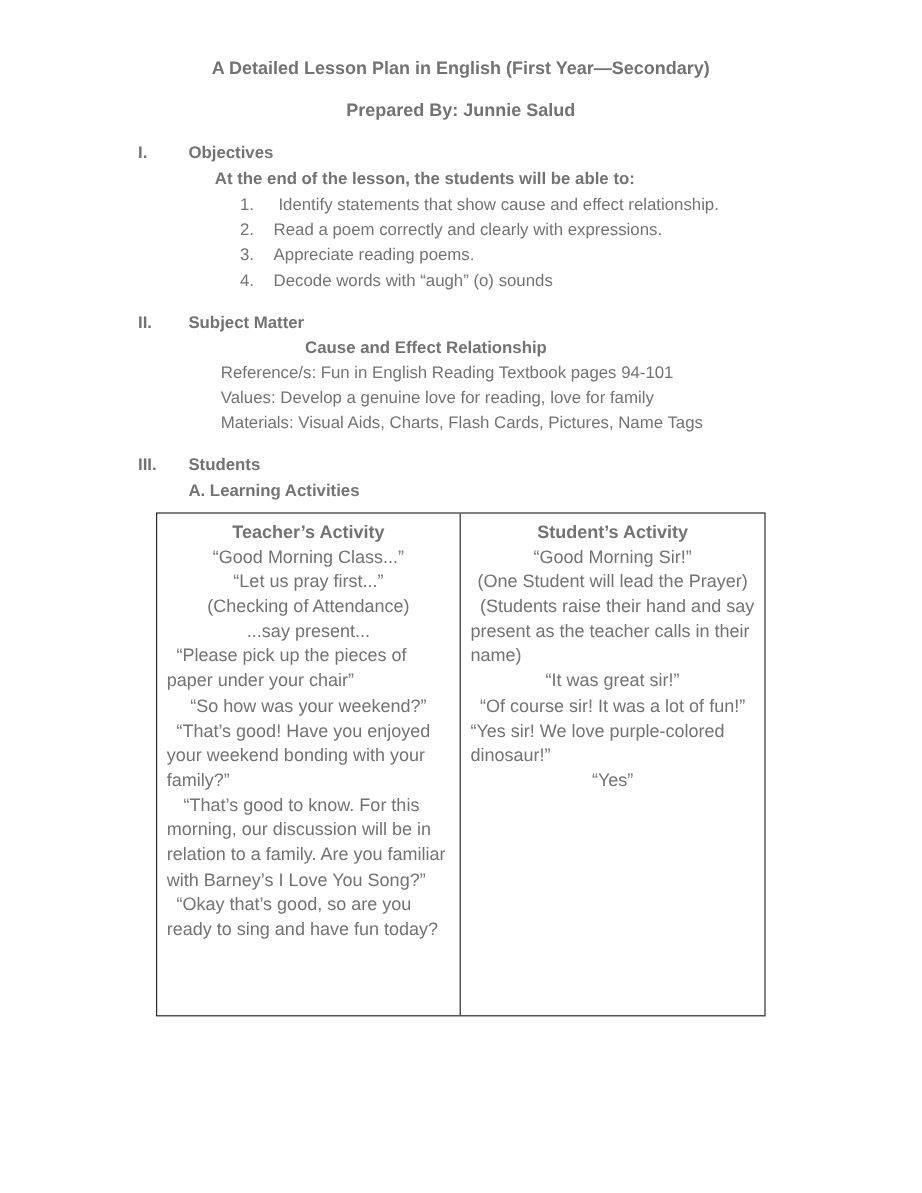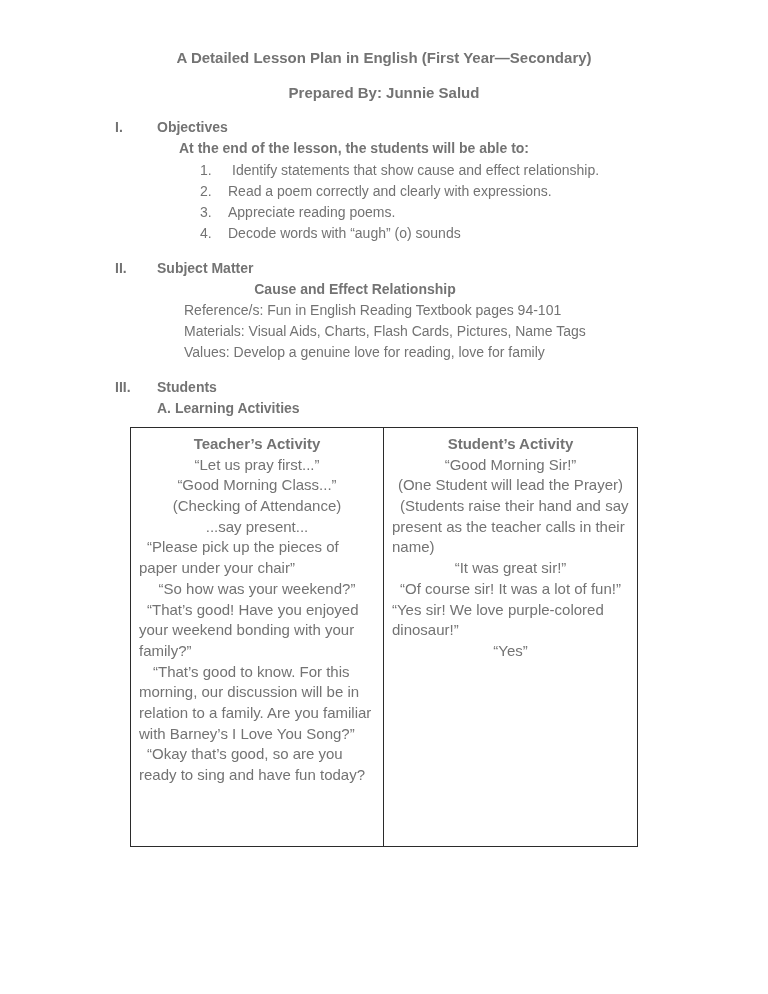--- a/index.html
+++ b/index.html
@@ -154,35 +154,35 @@
         <span class="txt">Decode words with “augh” (o) sounds</span>
       </div>
     </div>
 
     <div class="outline-row">
       <span class="numeral">II.</span>
       <span class="section-heading">Subject Matter</span>
     </div>
     <div class="sm-subtitle">Cause and Effect Relationship</div>
     <div class="sm-line">Reference/s: Fun in English Reading Textbook pages 94-101</div>
+    <div class="sm-line">Values: Develop a genuine love for reading, love for family</div>
     <div class="sm-line">Materials: Visual Aids, Charts, Flash Cards, Pictures, Name Tags</div>
-    <div class="sm-line">Values: Develop a genuine love for reading, love for family</div>
 
     <div class="outline-row">
       <span class="numeral">III.</span>
       <span class="section-heading">Students</span>
     </div>
     <div class="sub-a">A.  Learning Activities</div>
 
     <div class="activities-table">
 
       <div class="col teacher">
         <div class="col-header">Teacher’s Activity</div>
+        <p class="c g1">“Good Morning Class...”</p>
         <p class="c g">“Let us pray first...”</p>
-        <p class="c g1">“Good Morning Class...”</p>
         <p class="c g">(Checking of Attendance)</p>
         <p class="c">...say present...</p>
         <p class="l ind g">“Please pick up the pieces of paper under your chair”</p>
         <p class="c g">“So how was your weekend?”</p>
         <p class="l ind">“That’s good! Have you enjoyed your weekend bonding with your family?”</p>
         <p class="l ind2 g">“That’s good to know.  For this morning, our discussion will be in relation to a family. Are you familiar with Barney’s I Love You Song?”</p>
         <p class="l ind g">“Okay that’s good, so are you ready to sing and have fun today?</p>
       </div>
 
       <div class="col student">

